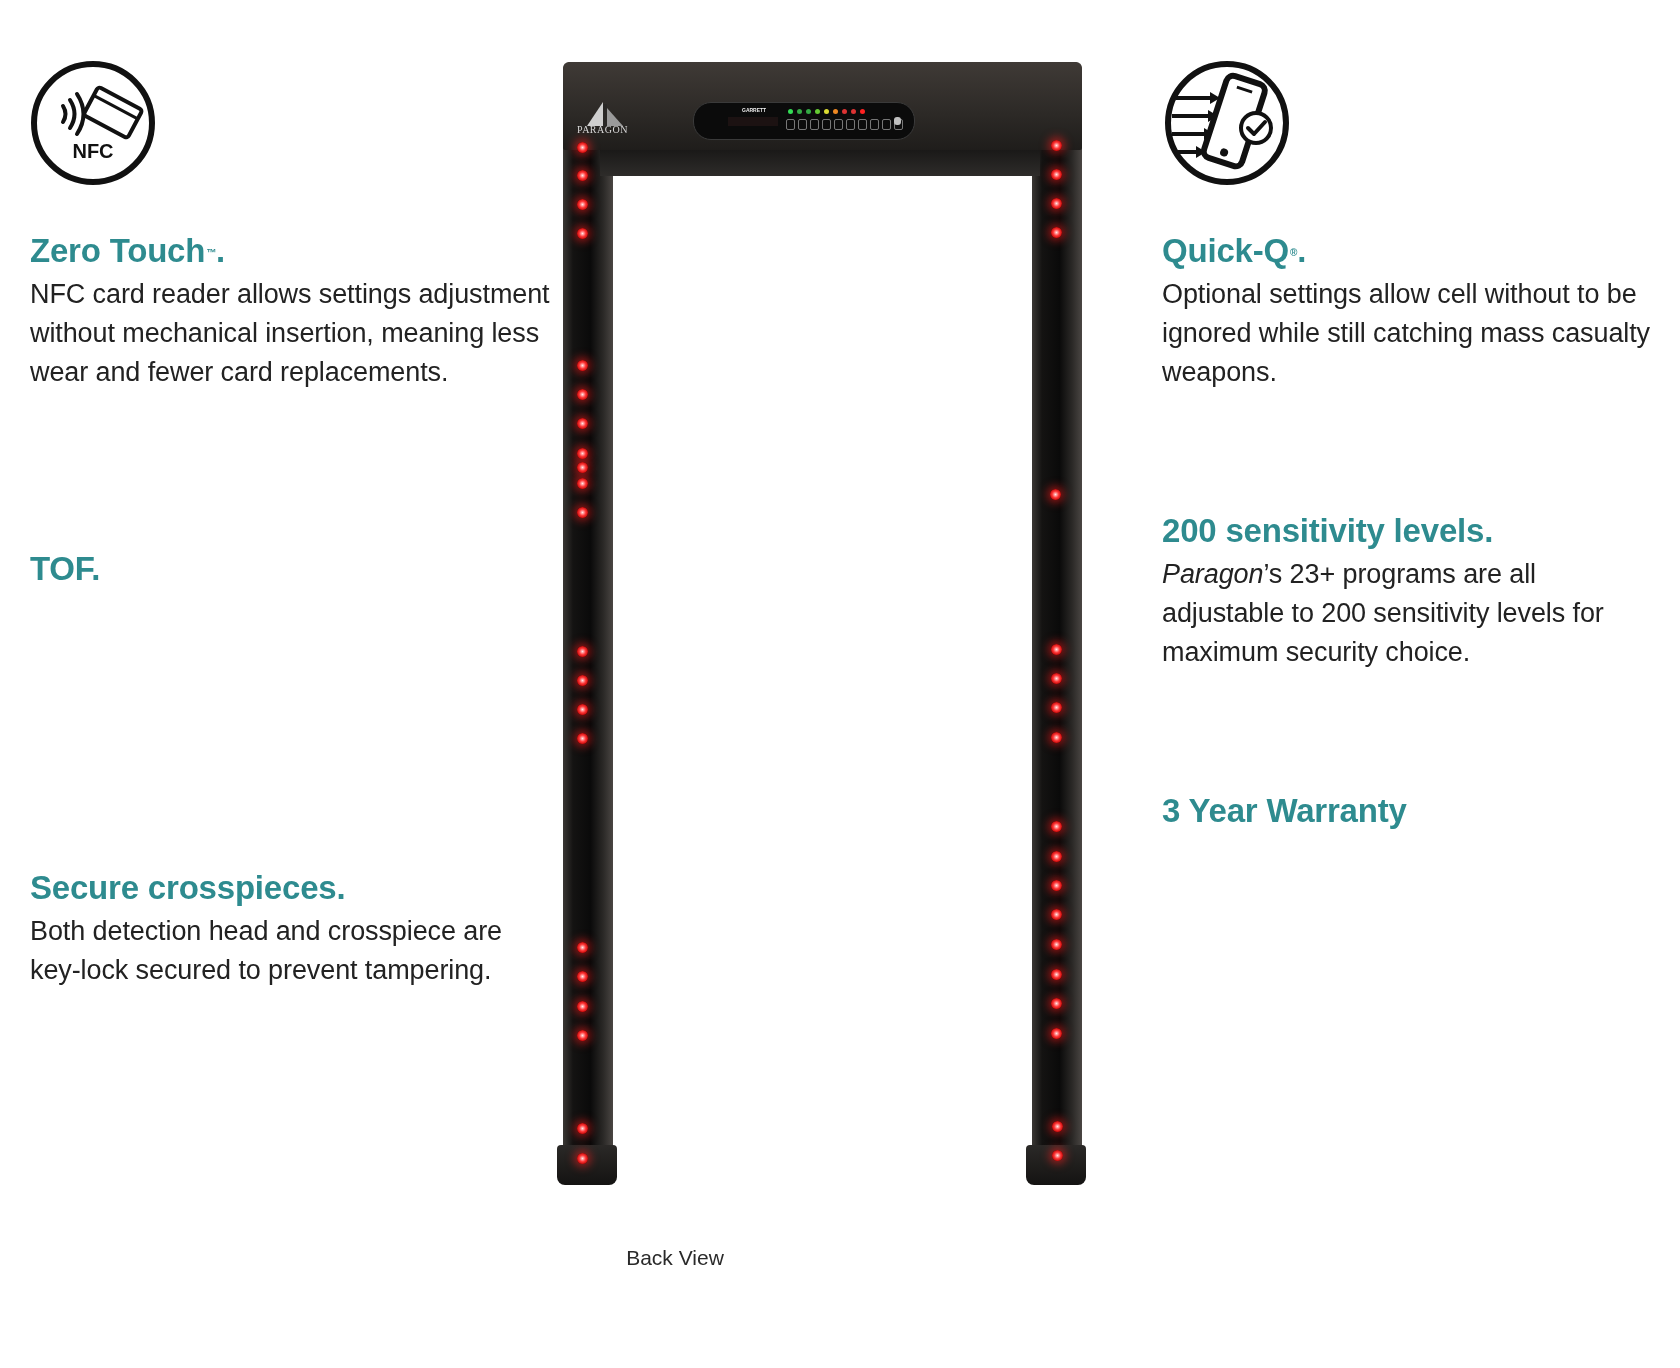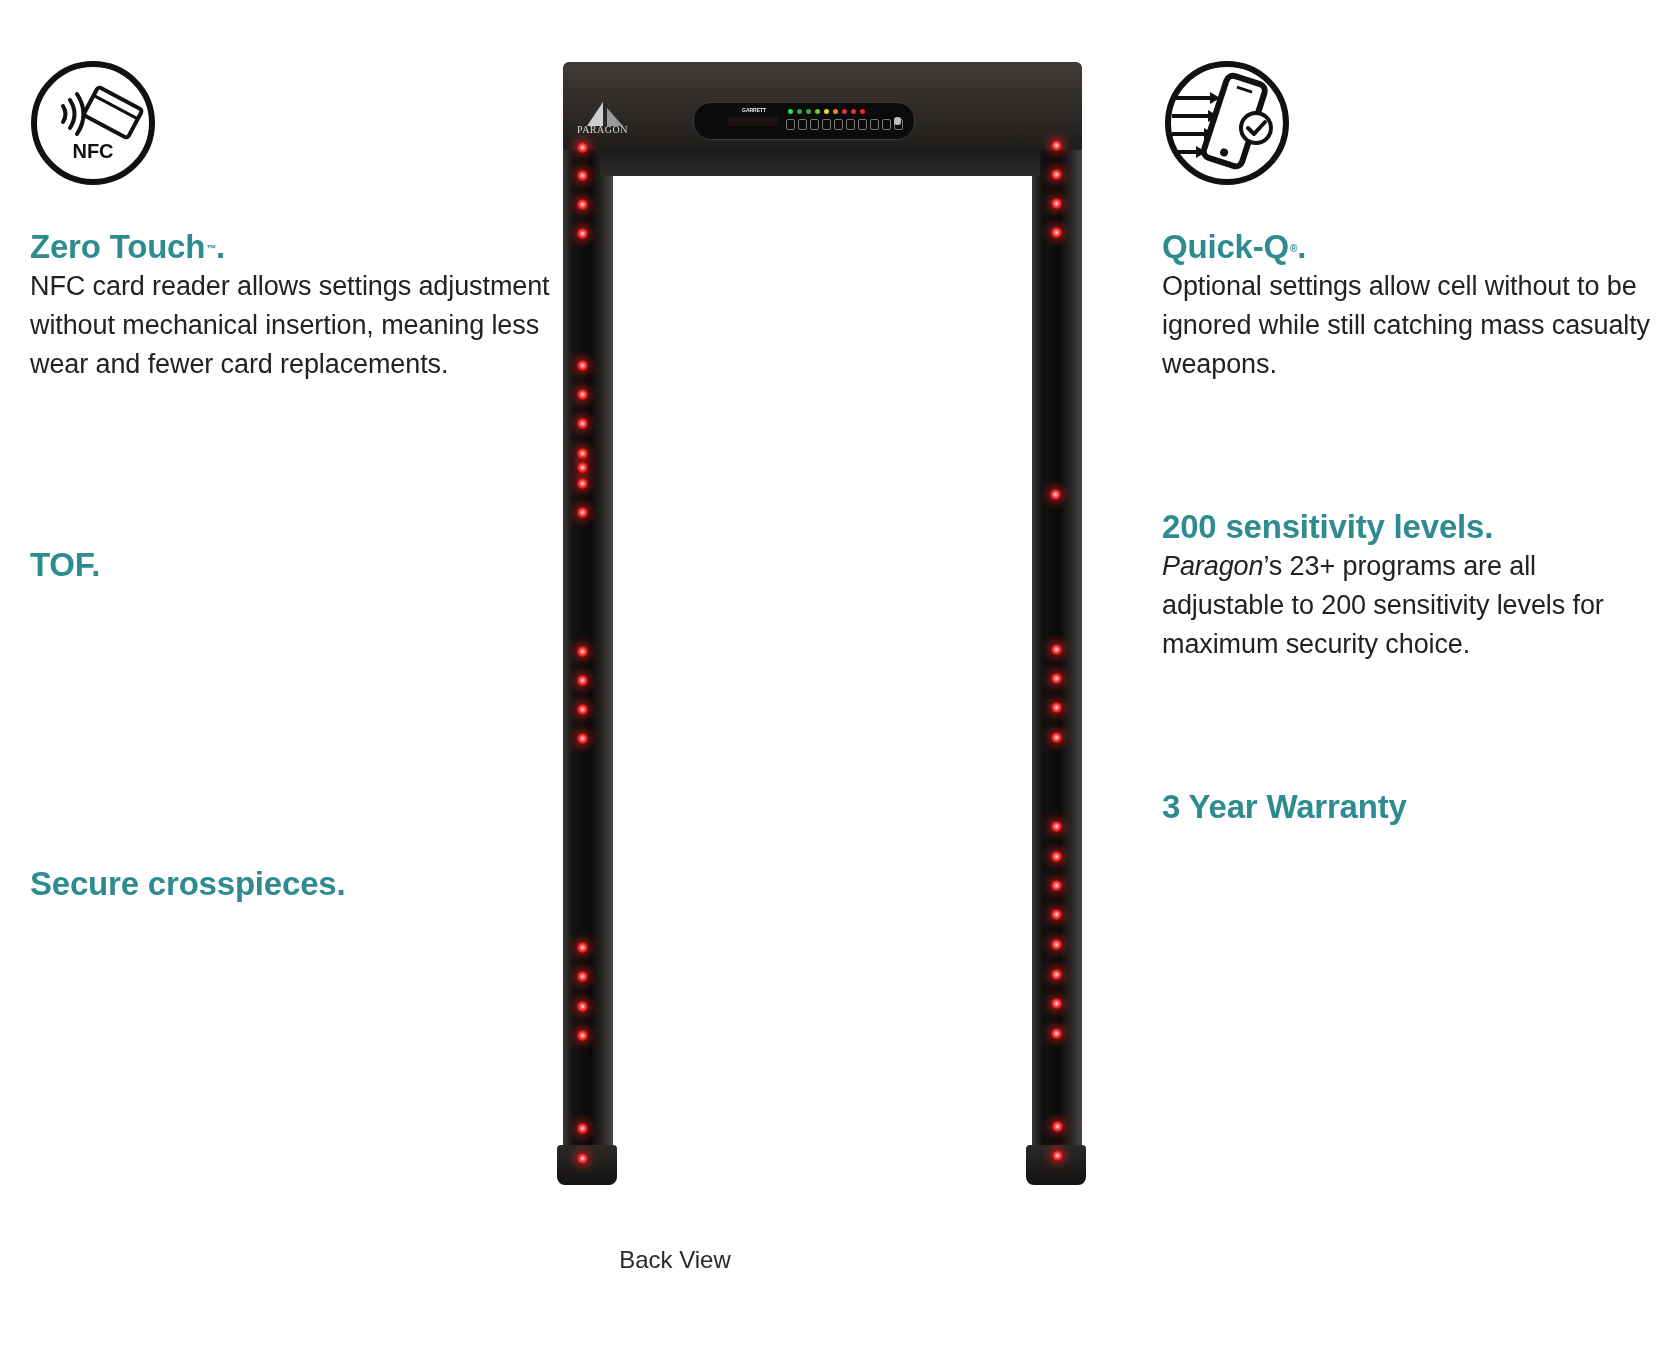--- a/index.html
+++ b/index.html
@@ -5,21 +5,21 @@
   html, body { margin: 0; padding: 0; background: #ffffff; }
   body {
     width: 1680px; height: 1368px; position: relative; overflow: hidden;
     font-family: "Liberation Sans", "DejaVu Sans", sans-serif;
     color: #2b2b2b;
   }
   .feature { position: absolute; width: 560px; }
   .feature .title {
     font-family: "Liberation Sans", sans-serif;
     font-weight: bold; font-size: 33px; color: #2e8b8f;
-    line-height: 36px; margin: 0 0 2px 0; letter-spacing: -0.2px;
+    line-height: 44px; margin: 0 0 2px 0; letter-spacing: -0.2px;
   }
   .feature .title sup { font-size: 10px; vertical-align: top; position: relative; top: 2px; margin-left: 1px; }
   .feature .body {
     font-size: 27px; line-height: 39px; color: #222222;
     font-weight: normal; letter-spacing: -0.1px;
   }
   .feature .body em { font-style: italic; }
   .icon-circle { position: absolute; width: 126px; height: 126px; }
 
   
@@ -67,21 +67,21 @@
   }
   .meter { position: absolute; left: 94px; top: 6px; display: flex; gap: 4px; }
   .meter span { width: 5px; height: 5px; border-radius: 50%; display: block; }
   .keys { position: absolute; left: 92px; top: 16px; display: flex; gap: 3px; }
   .keys span { width: 7px; height: 9px; border: 1px solid #777; border-radius: 2px; display: block; }
   .screen { position: absolute; left: 34px; top: 14px; width: 50px; height: 9px; background: #1c1212; }
   .knob { position: absolute; left: 200px; top: 14px; width: 7px; height: 8px; border-radius: 3px; background: #bfbfbf; }
 
   .caption {
     position: absolute; left: 0; width: 1446px; top: 1246px; text-align: center;
-    font-size: 24px; color: #2a2a2a; padding-left: 84px; box-sizing: border-box;
+    font-size: 21px; color: #2a2a2a; padding-left: 84px; box-sizing: border-box;
   }
   .caption span { display: inline-block; margin-left: -180px; }
 </style>
 </head>
 <body>
 
 <div class="icon-circle" style="left:30px; top:60px;text-align:right;">
   <svg width="126" height="126" viewBox="0 0 126 126">
     <circle cx="63" cy="63" r="59" fill="none" stroke="#111" stroke-width="6"></circle>
     <path d="M33 46 q5 8 0 16" fill="none" stroke="#111" stroke-width="4" stroke-linecap="round"></path>
@@ -122,20 +122,21 @@
   <div class="title"><span>Zero Touch</span><sup>™</sup><span>.</span></div>
   <div class="body" style="width:520px;">NFC card reader allows settings adjustment without mechanical insertion, meaning less wear and fewer card replacements.</div>
 </div>
 
 <div class="feature" style="left:30px; top:547px;">
   <div class="title">TOF.</div>
 </div>
 
 <div class="feature" style="left:30px; top:866px;">
   <div class="title">Secure crosspieces.</div>
+  <div class="body" style="width:530px;">Both detection head and crosspiece are key-lock secured to prevent tampering.</div>
 </div>
 
 <div class="feature" style="left:1162px; top:229px;">
   <div class="title"><span>Quick-Q</span><sup>®</sup><span>.</span></div>
   <div class="body" style="width:500px;">Optional settings allow cell without to be ignored while still catching mass casualty weapons.</div>
 </div>
 
 <div class="feature" style="left:1162px; top:509px;">
   <div class="title">200 sensitivity levels.</div>
   <div class="body" style="width:500px;"><em>Paragon</em><span>’s 23+ programs are all adjustable to 200 sensitivity levels for maximum security choice.</span></div>

